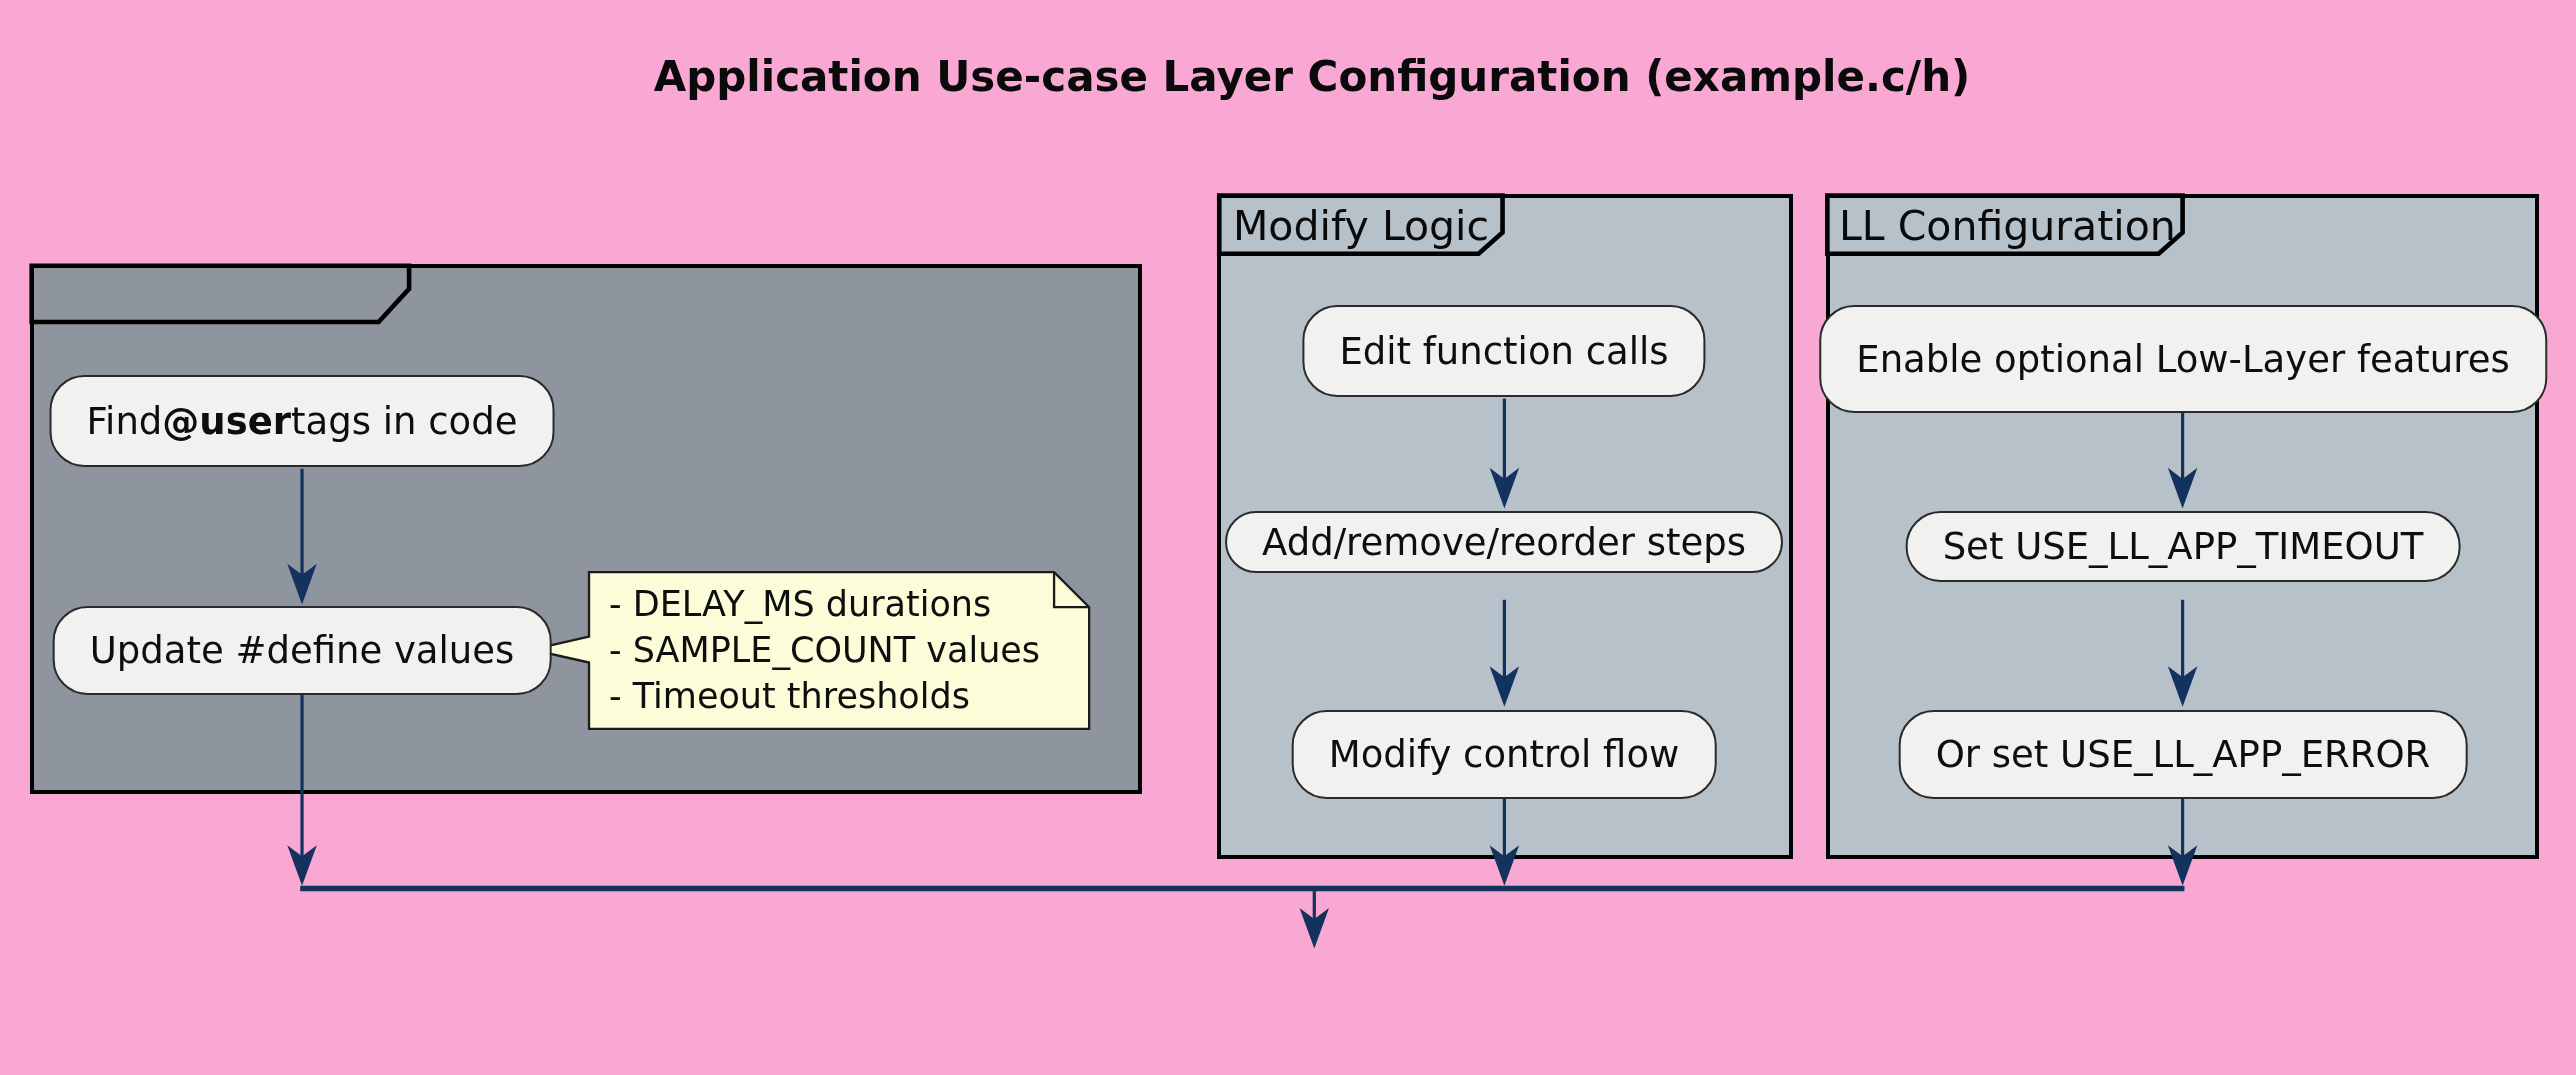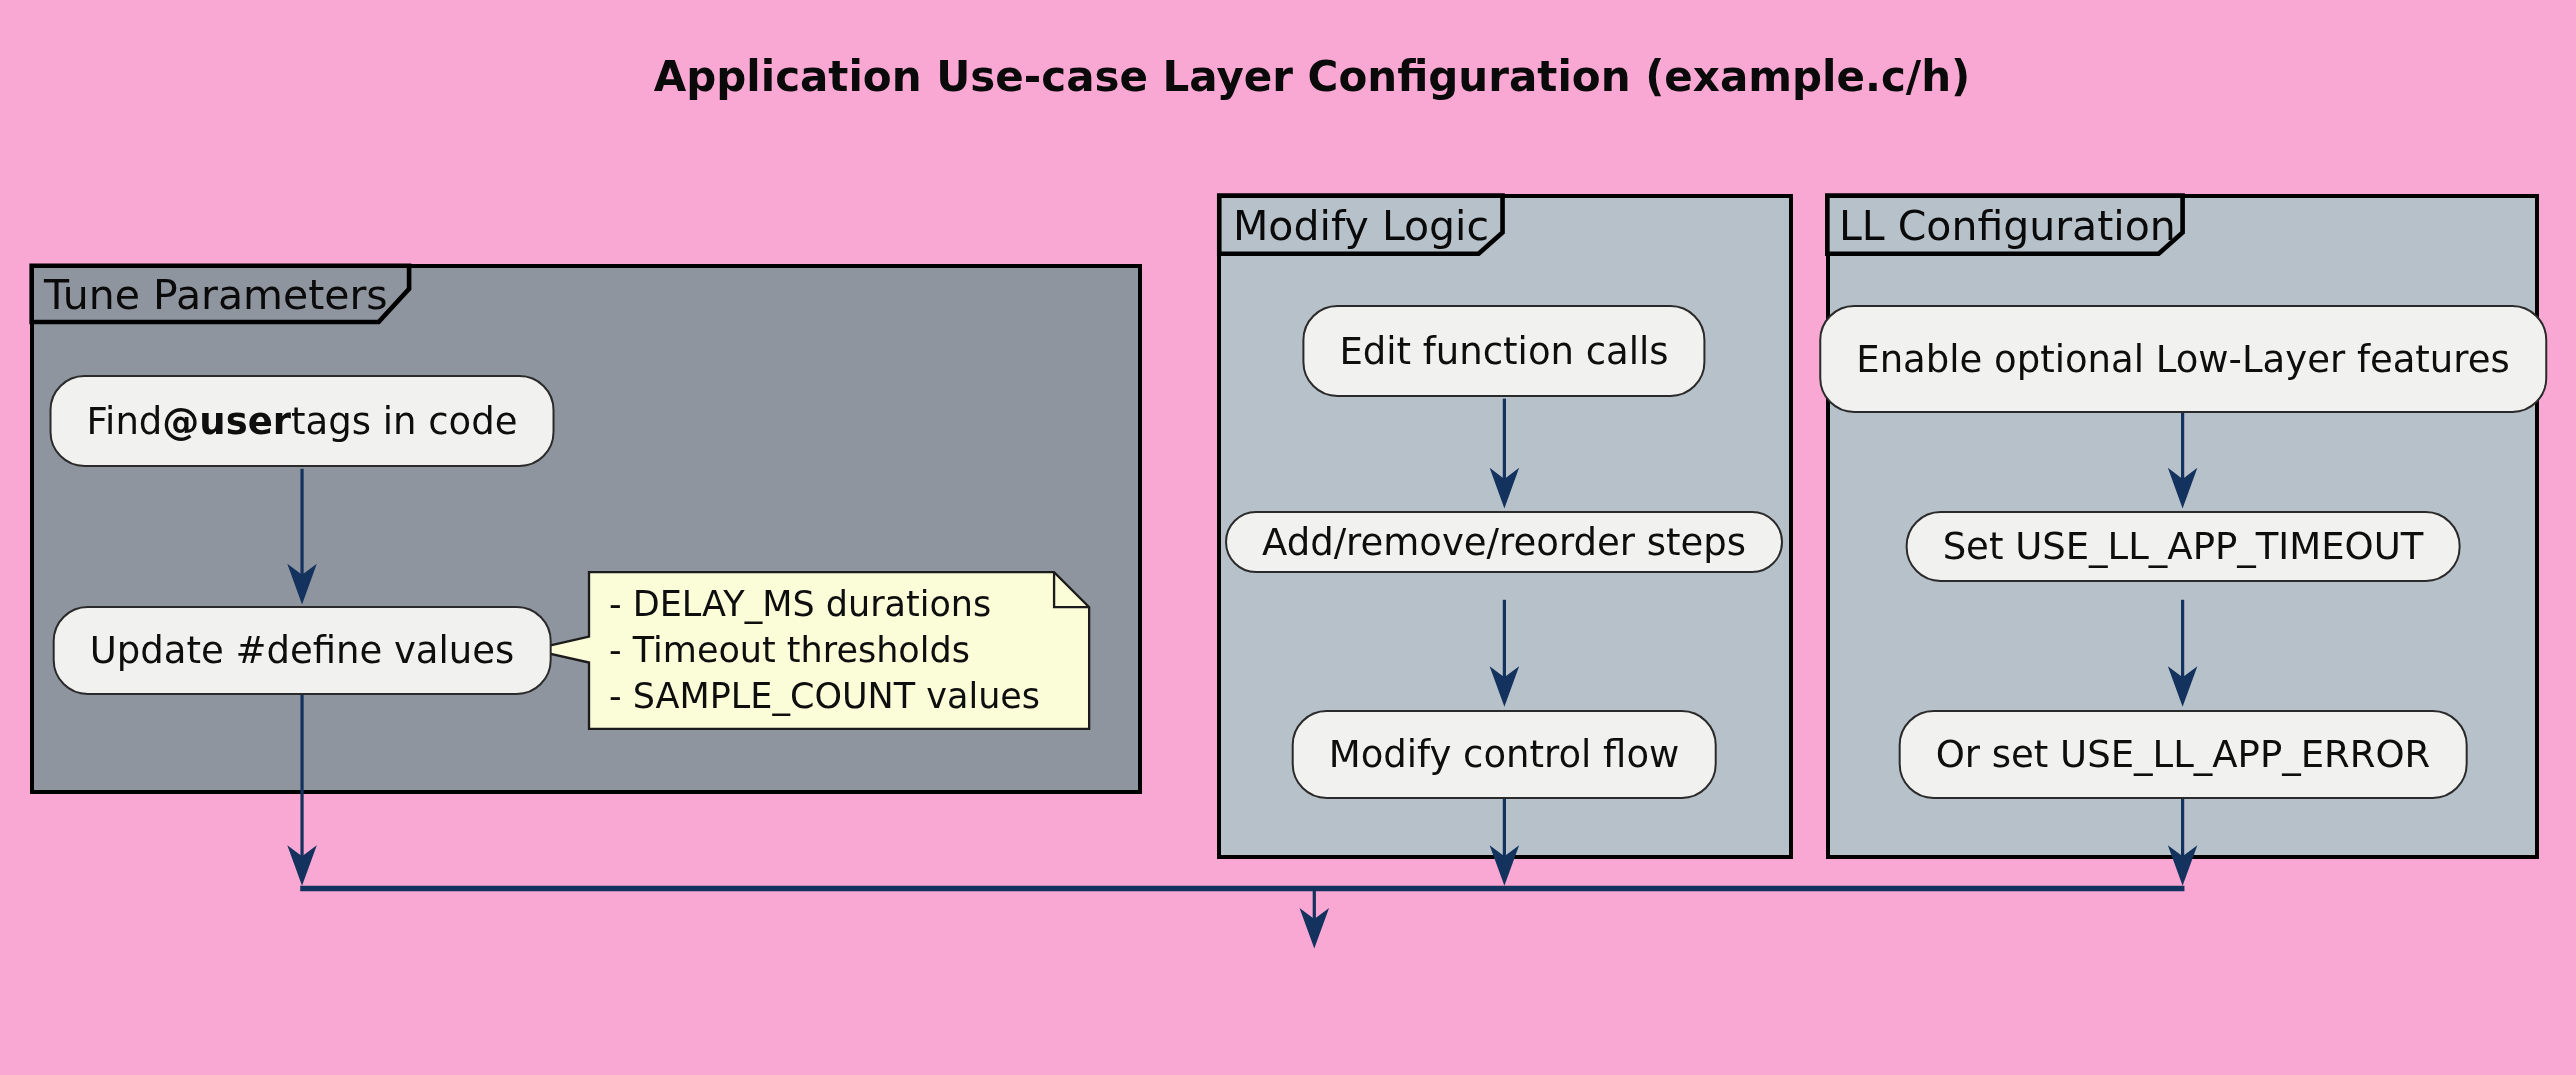--- a/index.html
+++ b/index.html
@@ -120,40 +120,39 @@
       <line x1="1424" y1="963" x2="1424" y2="998"></line>
       <path d="M1408,984 L1424,1028 L1440,984 L1424,996 Z" stroke="none"></path>
     </g>
 
     <g>
       <path d="M638,620 L1142,620 L1180,658 L1180,790 L638,790 L638,718 L576,704 L638,690 Z" fill="#FBFCD8" stroke="#1b1b1b" stroke-width="2.5"></path>
       <path d="M1142,620 L1142,658 L1180,658" fill="none" stroke="#1b1b1b" stroke-width="2.5"></path>
     </g>
   </svg>
 
-  <div class="tab-label" style="left:44px;  top:271px;">Tune Parameters</div>
   <div class="tab-label" style="left:1233px; top:202px;">Modify Logic</div>
   <div class="tab-label" style="left:1839px; top:202px;">LL Configuration</div>
 
   <div class="node" style="left:302px; top:375px; height:92px;">
     <span>Find </span>
       <b>@user</b>
       <span> tags in code</span>
   </div>
   <div class="node" style="left:302px; top:606px; height:89px;">Update #define values</div>
 
   <div class="node" style="left:1504px; top:305px; height:92px;text-align:right;">Edit function calls</div>
   <div class="node" style="left:1504px; top:511px; height:62px;">Add/remove/reorder steps</div>
   <div class="node" style="left:1504px; top:710px; height:89px;">Modify control flow</div>
 
   <div class="node" style="left:2183px; top:305px; height:108px;">Enable optional Low-Layer features</div>
   <div class="node" style="left:2183px; top:511px; height:71px;">Set USE_LL_APP_TIMEOUT</div>
   <div class="node" style="left:2183px; top:710px; height:89px;">Or set USE_LL_APP_ERROR</div>
 
   <div class="note-text">
     <div>- DELAY_MS durations</div>
+    <div>- SAMPLE_COUNT values</div>
     <div>- Timeout thresholds</div>
-    <div>- SAMPLE_COUNT values</div>
   </div>
 
 
 </div>
 
 
 </body></html>

